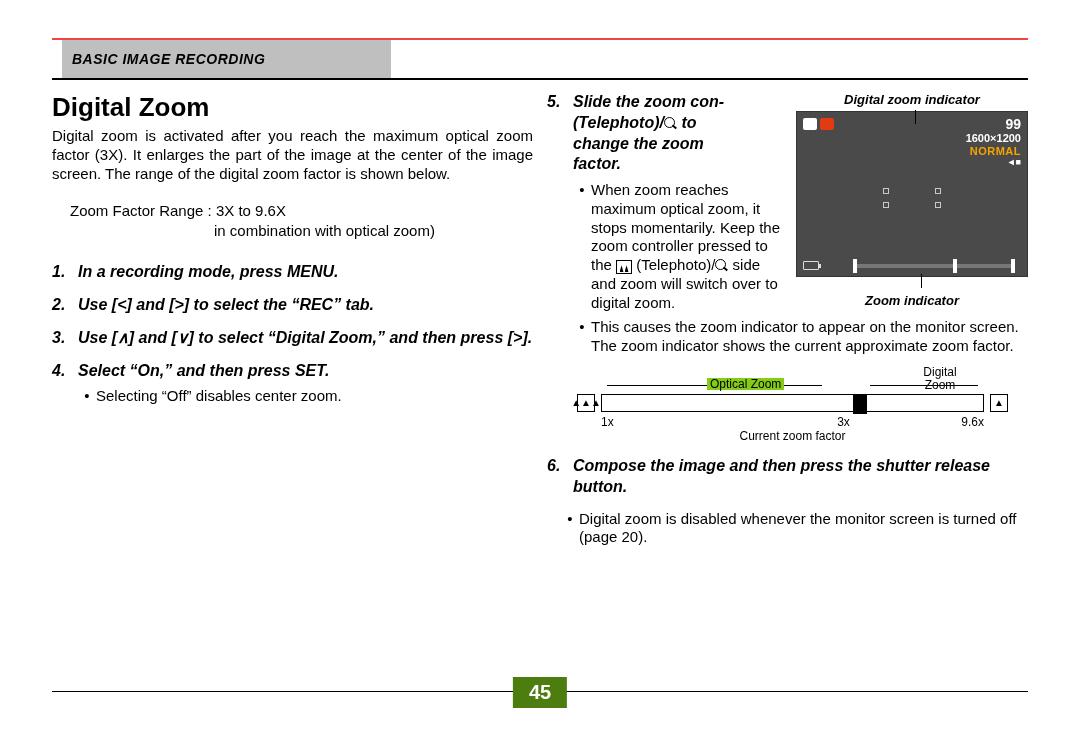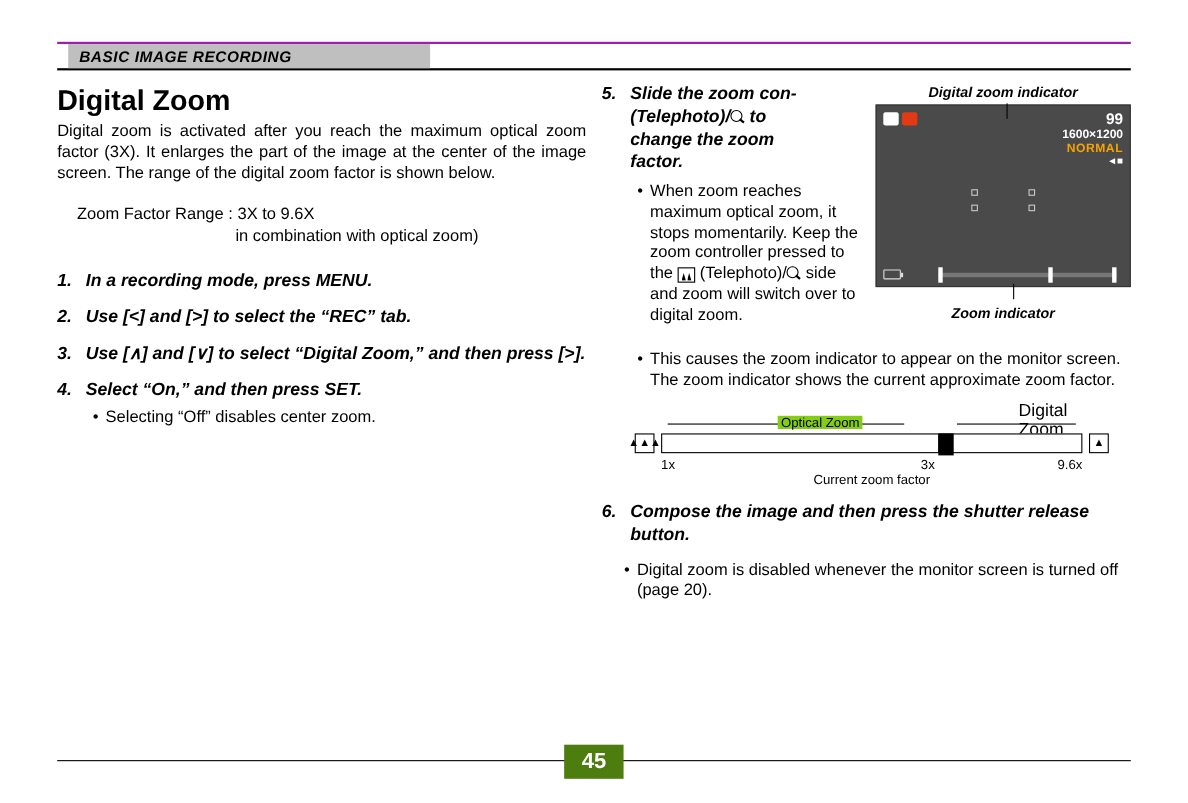--- a/index.html
+++ b/index.html
@@ -7,23 +7,23 @@
     width: 1080px;
     height: 730px;
     font-family: Arial, Helvetica, sans-serif;
     background: #fff;
     position: relative;
     padding: 38px 52px 0 52px;
   }
   .header-bar {
     display: flex;
     align-items: stretch;
-    border-top: 2px solid #a21caf;
+    border-top: 2px solid #ef4444;
     border-bottom: 2px solid #000;
-    height: 26px;
+    height: 42px;
   }
   .header-bar .left-gap { width: 10px; }
   .header-bar .title {
     background: #bfbfbf;
     color: #000;
     font-weight: bold;
     font-style: italic;
     font-size: 14px;
     letter-spacing: 0.5px;
     display: flex;
@@ -166,21 +166,21 @@
     font-size: 13px;
     line-height: 1;
   }
   .zd-top { display:flex; position:relative; height:16px; }
   .zd-top .arrow-range {
     position:absolute; top:7px; height:1px; background:#000;
   }
   .zd-top .ar1 { left: 30px; right: 186px; }
   .zd-top .ar2 { right: 30px; width: 108px; }
   .zd-top .lbl-oz { position:absolute; left: 130px; top:0; background:#84cc16; padding:0 3px; font-size:12px; }
-  .zd-top .lbl-dz { position:absolute; right: 26px; top:-12px; width:56px; font-size:16px; line-height:1.05; }
+  .zd-top .lbl-dz { position:absolute; right: 40px; top:-12px; width:56px; text-align:center; font-size:12px; line-height:1.05; }
   .zd-bar-row { display:flex; align-items:center; gap:6px; }
   .zd-cap {
     width: 18px; height: 18px; border: 1.5px solid #000; display:flex; align-items:center; justify-content:center; font-size:10px;
   }
   .zd-bar {
     flex:1; height:18px; border:1.5px solid #000; position:relative; background:#fff;
   }
   .zd-bar .cursor {
     position:absolute; left: 66%; top:-1px; width: 14px; height: 20px; background:#000;
   }
@@ -332,21 +332,21 @@
                 <div class="zoombar">
                   <div class="mark m1"></div>
                   <div class="mark m2"></div>
                   <div class="mark m3"></div>
                 </div>
                 <div class="dz-ptr-bot"></div>
               </div>
               <div class="ind-bot">Zoom indicator</div>
             </div>
           </div>
-          <ul class="sub-bullets" style="margin-top:18px;">
+          <ul class="sub-bullets" style="margin-top:2px;">
             <li>
                 <span>This causes the zoom indicator to appear on the monitor screen. The zoom indicator shows the current approximate zoom factor.</span>
               </li>
           </ul>
         </span>
       </li>
     </ol>
 
     <div class="zoom-diagram">
       <div class="zd-top">

